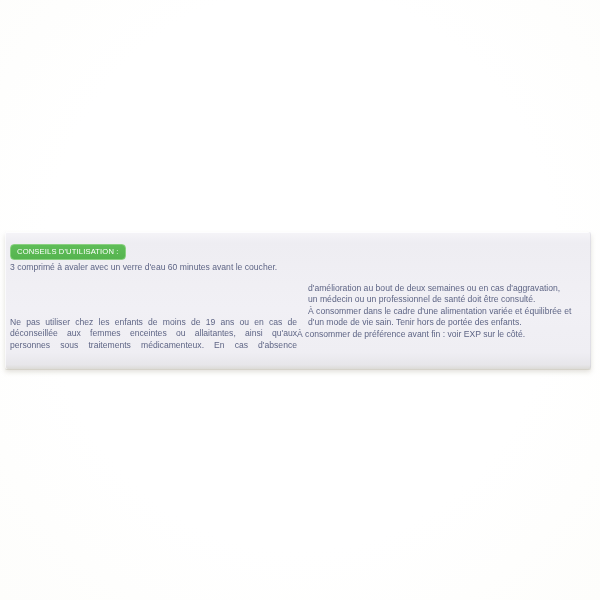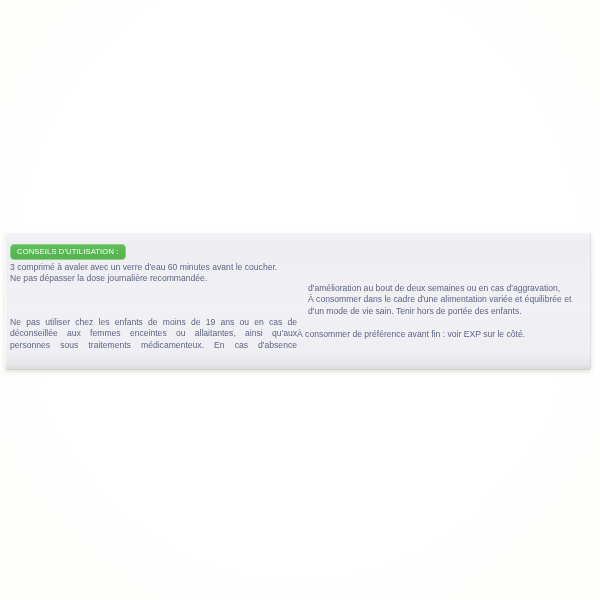--- a/index.html
+++ b/index.html
@@ -64,32 +64,32 @@
 </head>
 <body>
 
 <div class="stage">
   <div class="panel">
 
     <div class="badge badge-usage">CONSEILS D'UTILISATION :</div>
 
     <div class="textblock tb-usage">
       <div class="line">3 comprimé à avaler avec un verre d'eau 60 minutes avant le coucher.</div>
-      <div class="line">Ne pas dépasser la dose journalière recommandée.</div>
     </div>
 
 
     <div class="textblock tb-precautions">
       <div class="line">Ne pas utiliser chez les enfants de moins de 19 ans ou en cas de</div>
       <div class="line">déconseillée aux femmes enceintes ou allaitantes, ainsi qu'aux</div>
       <div class="line">personnes sous traitements médicamenteux. En cas d'absence</div>
     </div>
 
     <div class="textblock tb-right1">
       <div class="line">d'amélioration au bout de deux semaines ou en cas d'aggravation,</div>
+      <div class="line">un médecin ou un professionnel de santé doit être consulté.</div>
       <div class="line">À consommer dans le cadre d'une alimentation variée et équilibrée et</div>
       <div class="line">d'un mode de vie sain. Tenir hors de portée des enfants.</div>
     </div>
 
 
     <div class="textblock tb-right3">À consommer de préférence avant fin : voir EXP sur le côté.</div>
 
   </div>
 </div>
 

